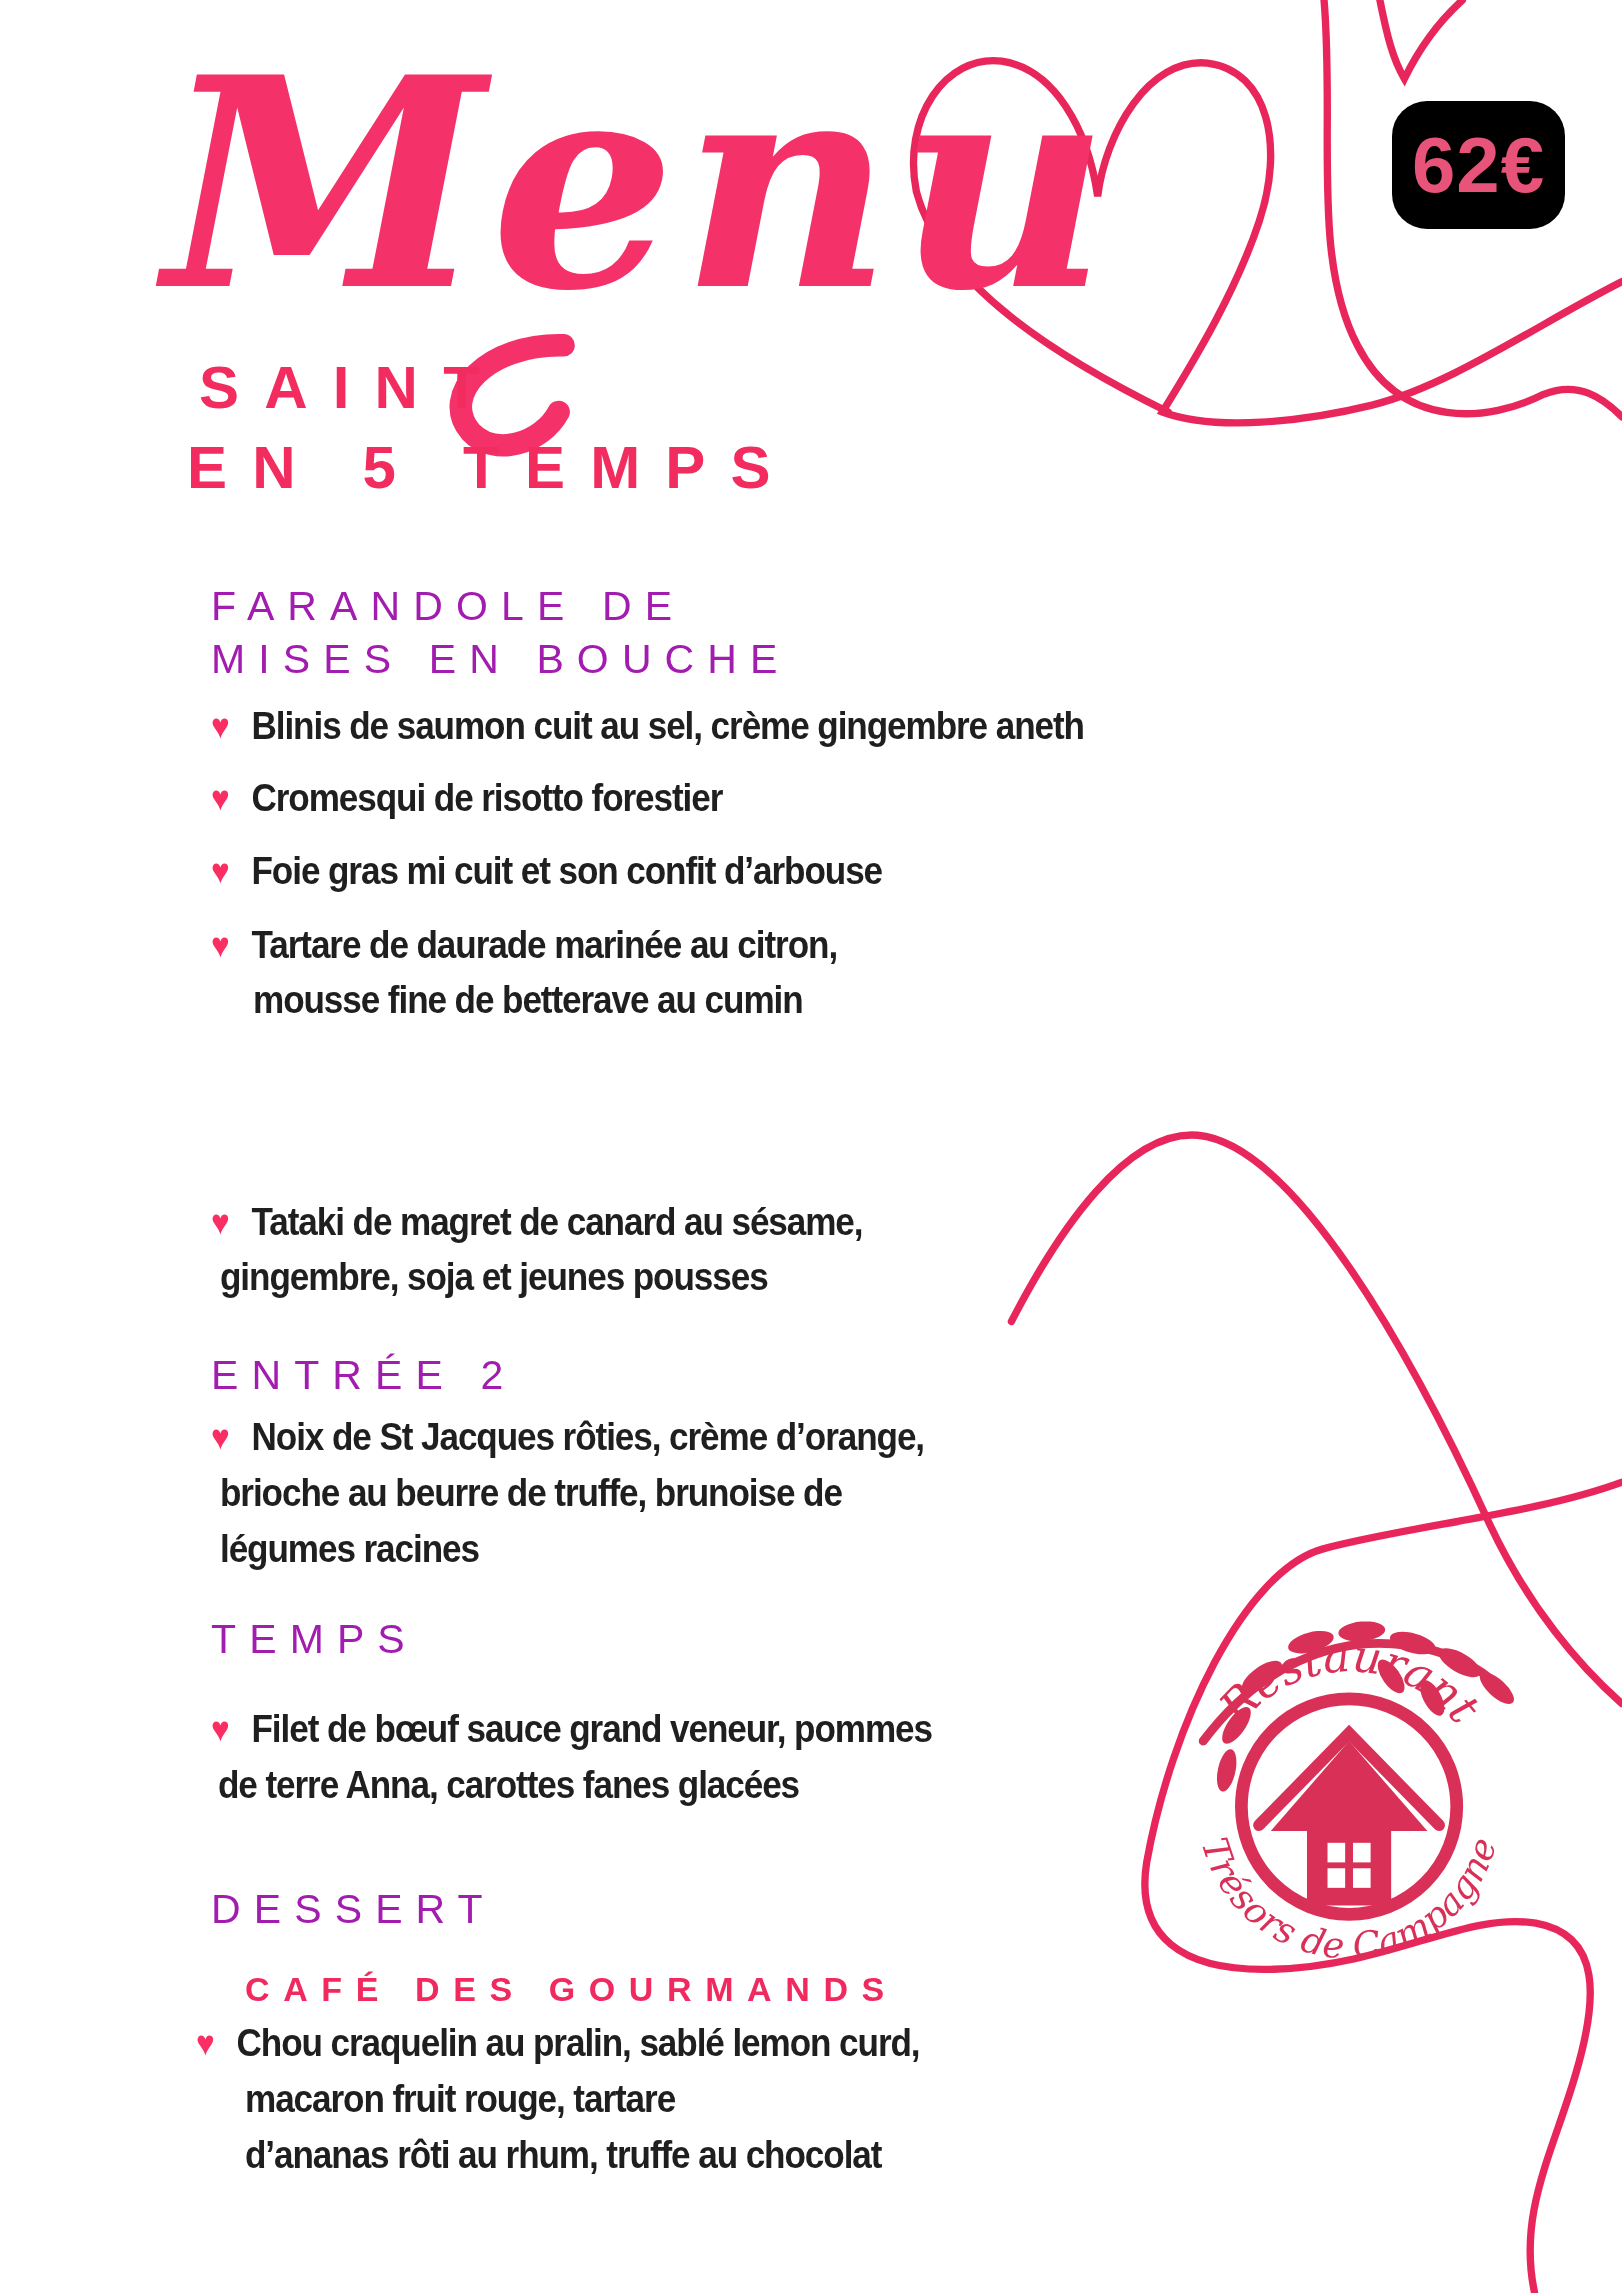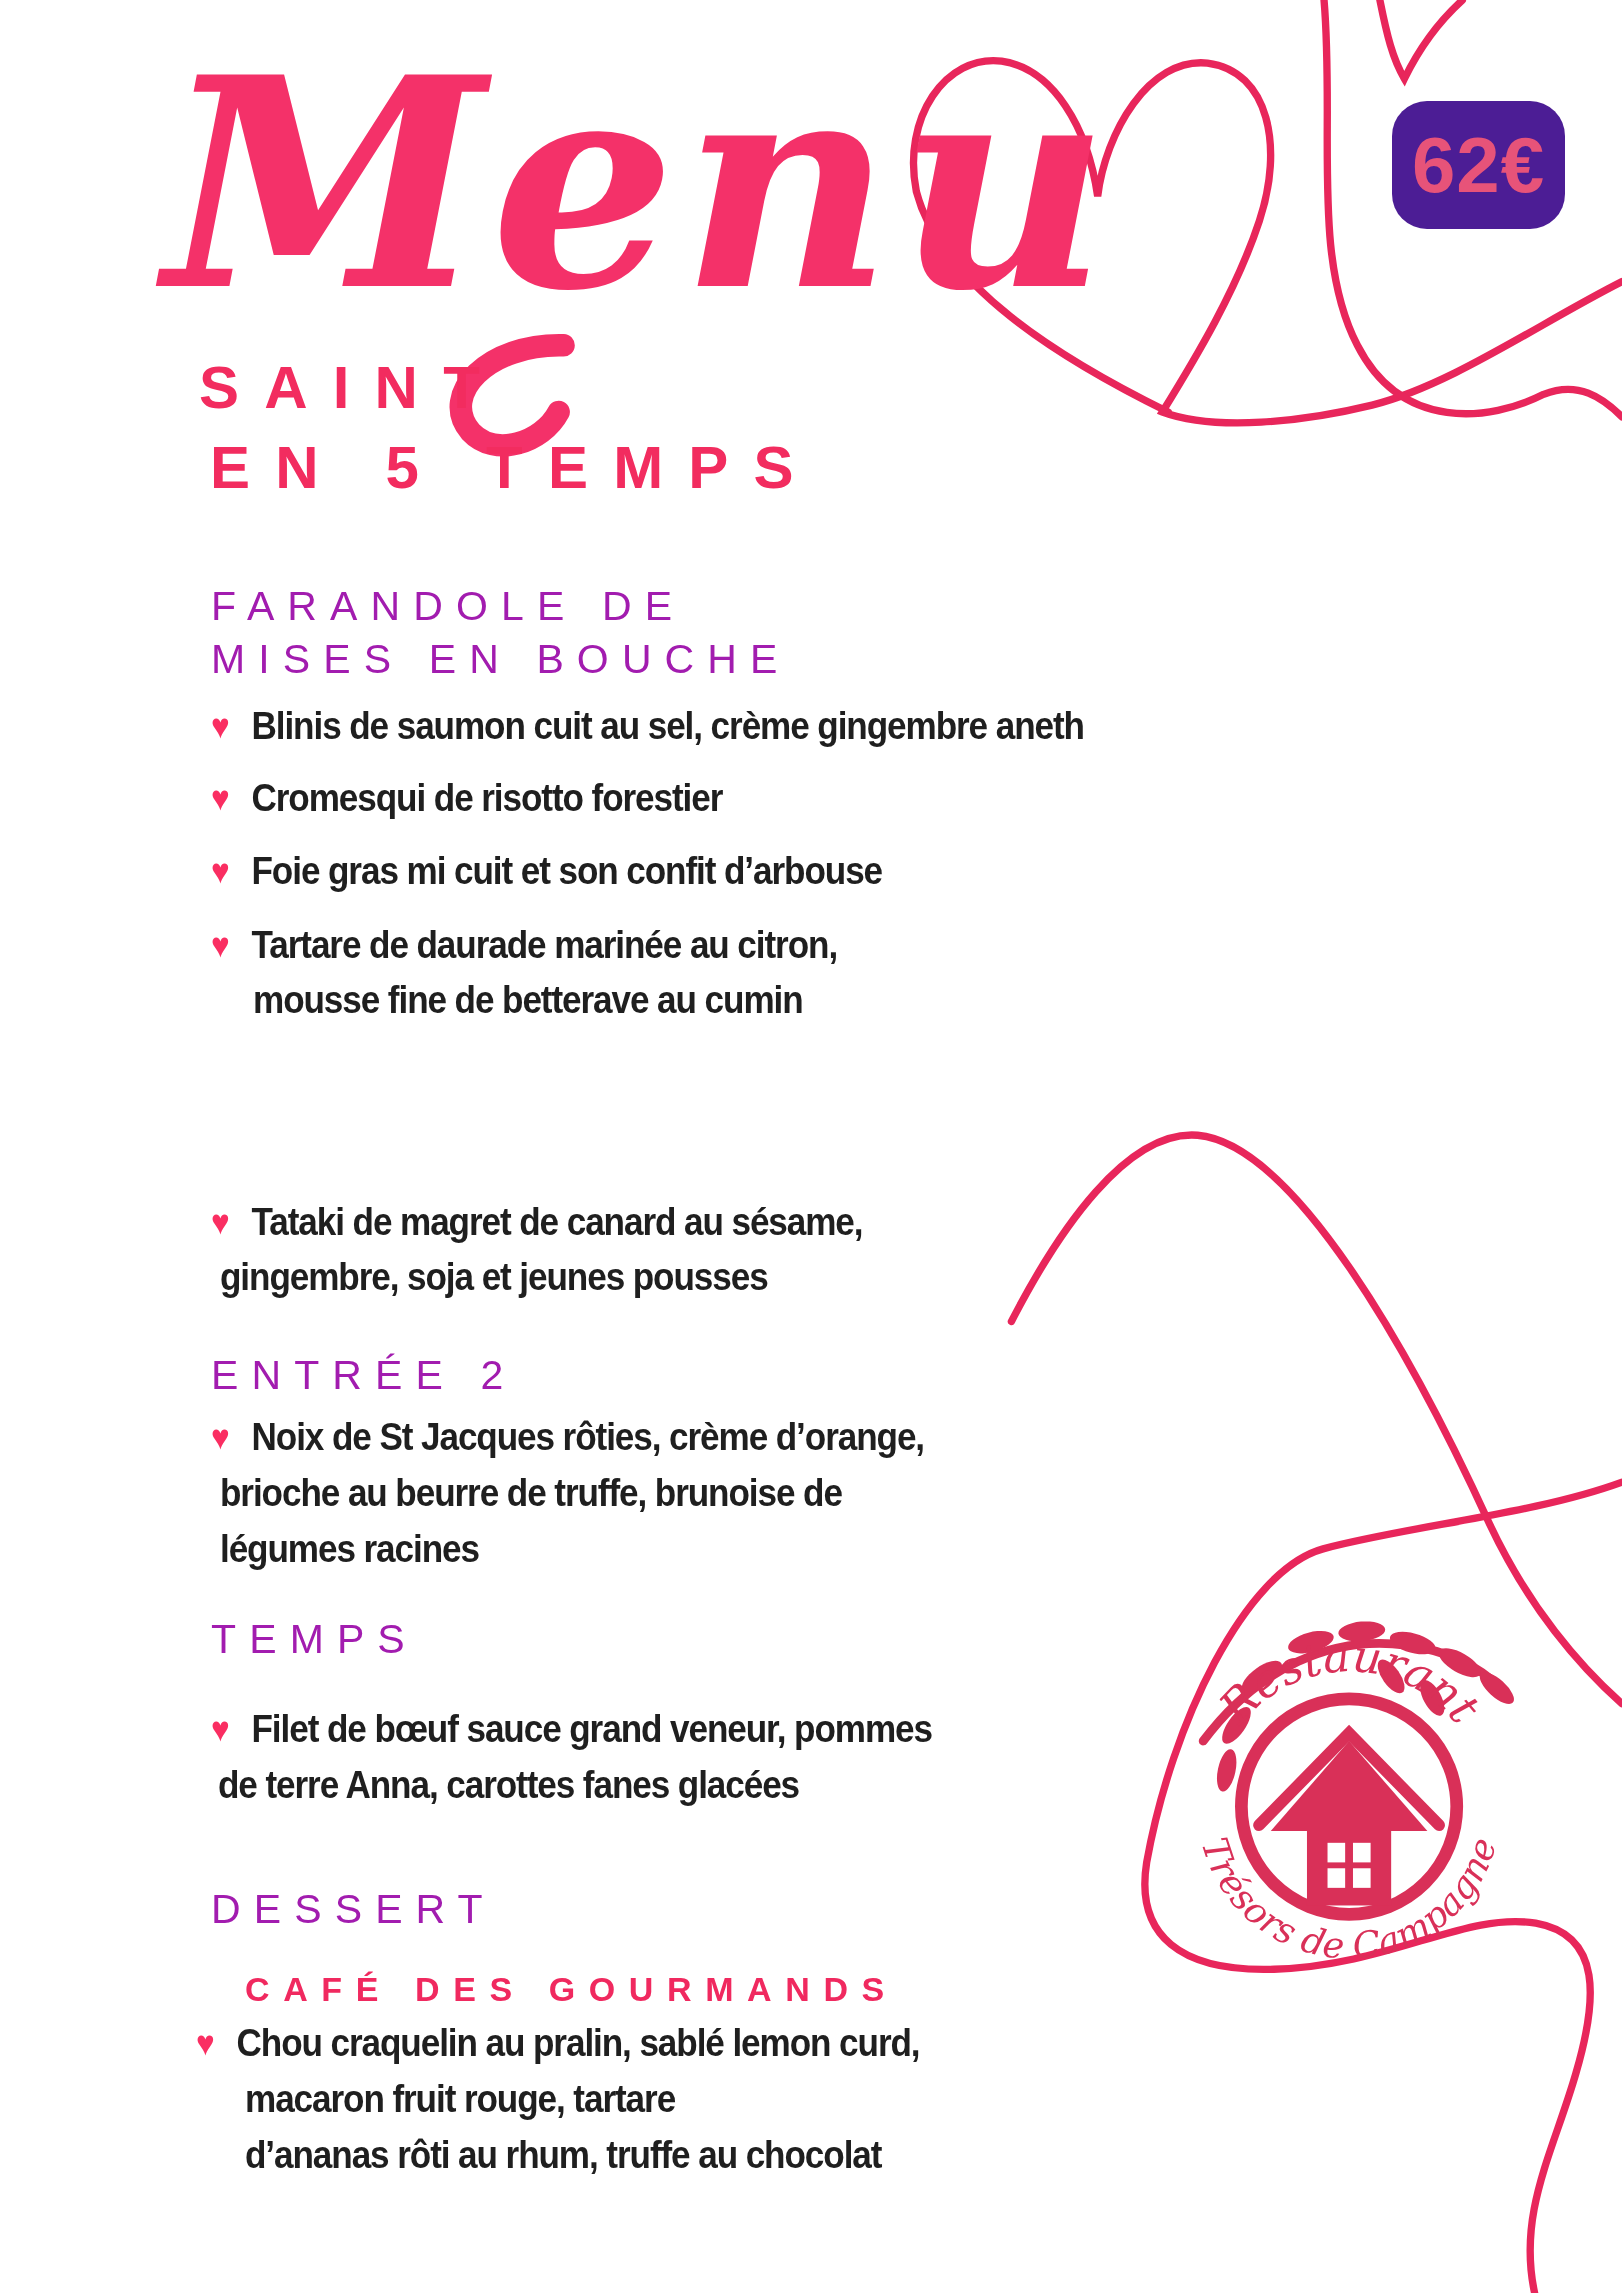--- a/index.html
+++ b/index.html
@@ -9,24 +9,24 @@
   .decor{position:absolute;left:0;top:0;pointer-events:none;}
 
   .title-script{position:absolute;left:120px;top:39px;
     font-family:"DejaVu Serif",serif;font-style:italic;font-weight:bold;
     font-size:290px;line-height:1;letter-spacing:5.9px;color:#F43169;margin-left:44px;}
 
   .subtitle{position:absolute;font-size:60px;font-weight:bold;color:#F22C5F;
     letter-spacing:0.42em;white-space:nowrap;}
   .sub1a{left:199px;top:353px;}
   .sub1b{left:581px;top:353px;}
-  .sub2 {left:210px;top:433px;}
+  .sub2 {left:187px;top:433px;}
 
   .badge{position:absolute;left:1392px;top:101px;width:173px;height:128px;
-    background:#4c1d95;border-radius:35px;display:flex;align-items:center;justify-content:center;text-align:center;}
+    background:#000000;border-radius:35px;display:flex;align-items:center;justify-content:center;text-align:center;}
   .badge span{font-size:78px;font-weight:bold;color:#E75379;letter-spacing:1px;}
 
   .sec-title{position:absolute;left:211px;font-size:41px;font-weight:normal;color:#a21caf;
     letter-spacing:0.32em;white-space:nowrap;line-height:53px;}
   .sec-sub{position:absolute;left:245px;font-size:34px;font-weight:bold;color:#F0295F;
     letter-spacing:0.40em;white-space:nowrap;}
 
   .item{position:absolute;left:211px;white-space:nowrap;color:#1F1F1F;
     font-size:39px;font-weight:bold;letter-spacing:-1.2px;
     transform:scaleX(0.90);transform-origin:left top;}

